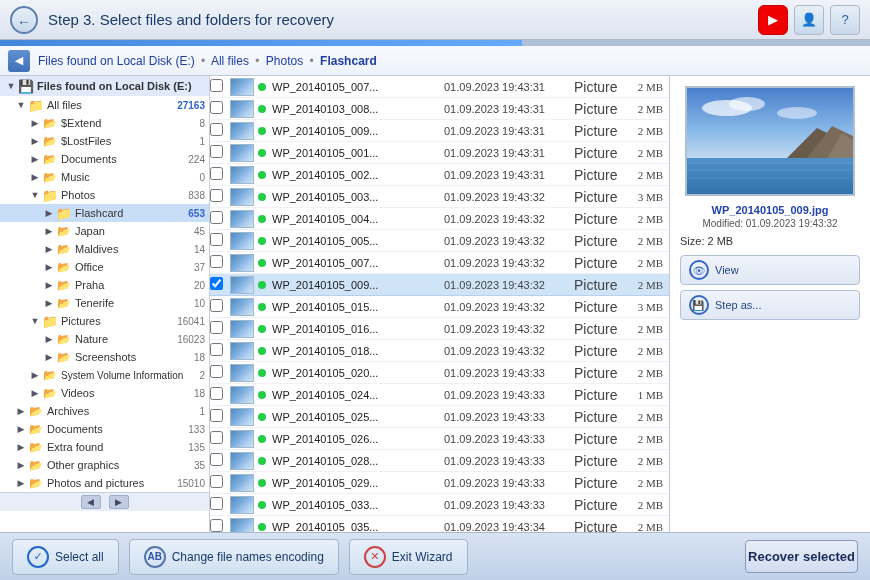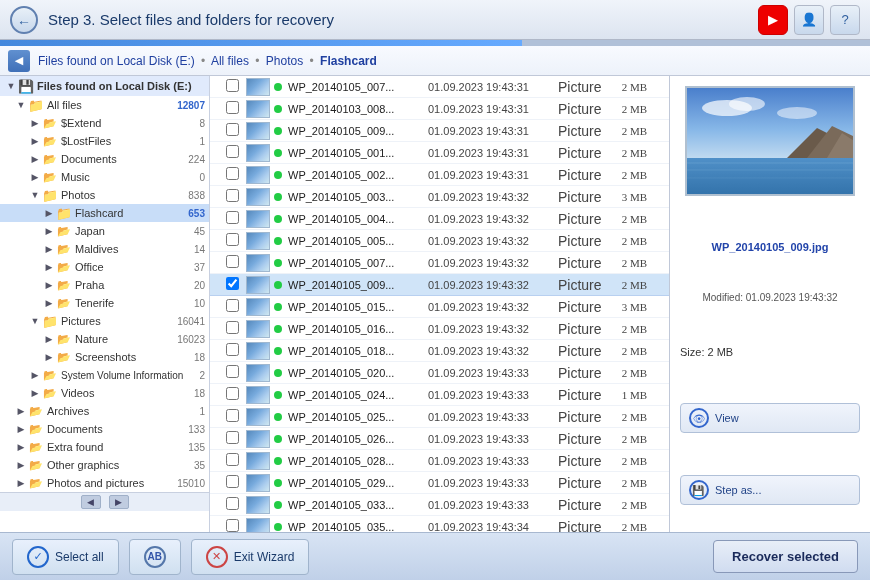--- a/index.html
+++ b/index.html
@@ -180,21 +180,21 @@
     }
     .file-list-scroll::-webkit-scrollbar { width: 8px; }
     .file-list-scroll::-webkit-scrollbar-track { background: #e8eef8; }
     .file-list-scroll::-webkit-scrollbar-thumb { background: #a0b0c8; border-radius: 4px; }
 
     .file-row {
       display: flex;
       align-items: center;
       height: 22px;
       border-bottom: 1px solid #eef2f8;
-      padding: 0 16px;
+      padding: 0 0;
       cursor: pointer;
     }
     .file-row.selected { background: #d0e4f8; border-bottom-color: #b8d0f0; }
 
     .file-checkbox { width: 16px; min-width: 16px; margin-right: 4px; }
     .file-thumb {
       width: 24px; min-width: 24px; height: 18px;
       margin-right: 4px;
       background: linear-gradient(135deg, #6090c0, #90c0e0);
       border: 1px solid #a0b8d0;
@@ -218,21 +218,20 @@
     
     .preview-panel {
       width: 200px;
       min-width: 200px;
       background: white;
       display: flex;
       flex-direction: column;
       align-items: center;
       padding: 10px;
       overflow-y: auto;
-      gap: 37px;
     }
     .preview-image {
       width: 170px;
       height: 110px;
       background: linear-gradient(135deg, #4a7ab5 0%, #5a9ad5 30%, #88c0e8 60%, #c0d8f0 80%, #e8ede0 100%);
       border: 2px solid #b0c0d0;
       margin-bottom: 8px;
       position: relative;
       overflow: hidden;
     }
@@ -312,21 +311,21 @@
       color: #3355aa;
     }
     .bottom-btn-icon.check { color: #2266cc; border-color: #2266cc; }
     .bottom-btn-icon.ab { font-size: 10px; font-weight: bold; }
     .bottom-btn-icon.x-close {
       border-color: #cc4444;
       color: #cc4444;
     }
     .spacer { flex: 1; }
     .recover-btn {
-      padding: 8px 18px;
+      padding: 8px 2px;
       background: linear-gradient(to bottom, #e8eef8, #d0dcf0);
       border: 1px solid #8898b8;
       border-radius: 4px;
       color: #1a2a5a;
       font-size: 13px;
       font-weight: 600;
       cursor: pointer;
     }
 
     
@@ -382,21 +381,21 @@
         </span>
       <span class="item-label">Files found on Local Disk (E:)</span>
     </div>
 
     <div class="tree-item indent1">
       <span class="tree-toggle">▼</span>
       <span class="folder-icon">
           <span class="folder-yellow">📁</span>
         </span>
       <span class="item-label">All files</span>
-      <span class="item-count blue">12807</span>
+      <span class="item-count blue">27163</span>
     </div>
 
     <div class="tree-item indent2">
       <span class="tree-toggle">▶</span>
       <span class="folder-icon">
           <span class="folder-small">📂</span>
         </span>
       <span class="item-label">$Extend</span>
       <span class="item-count">8</span>
     </div>
@@ -849,20 +848,21 @@
 
 </div>
 
 <div class="bottom-bar">
   <button class="bottom-btn">
     <span class="bottom-btn-icon check">✓</span>
     <span>Select all</span>
   </button>
   <button class="bottom-btn">
     <span class="bottom-btn-icon ab">AB</span>
+    <span>Change file names encoding</span>
   </button>
   <button class="bottom-btn">
     <span class="bottom-btn-icon x-close">✕</span>
     <span>Exit Wizard</span>
   </button>
   <div class="spacer"></div>
   <button class="recover-btn">Recover selected</button>
 </div>
 
 </body></html>

